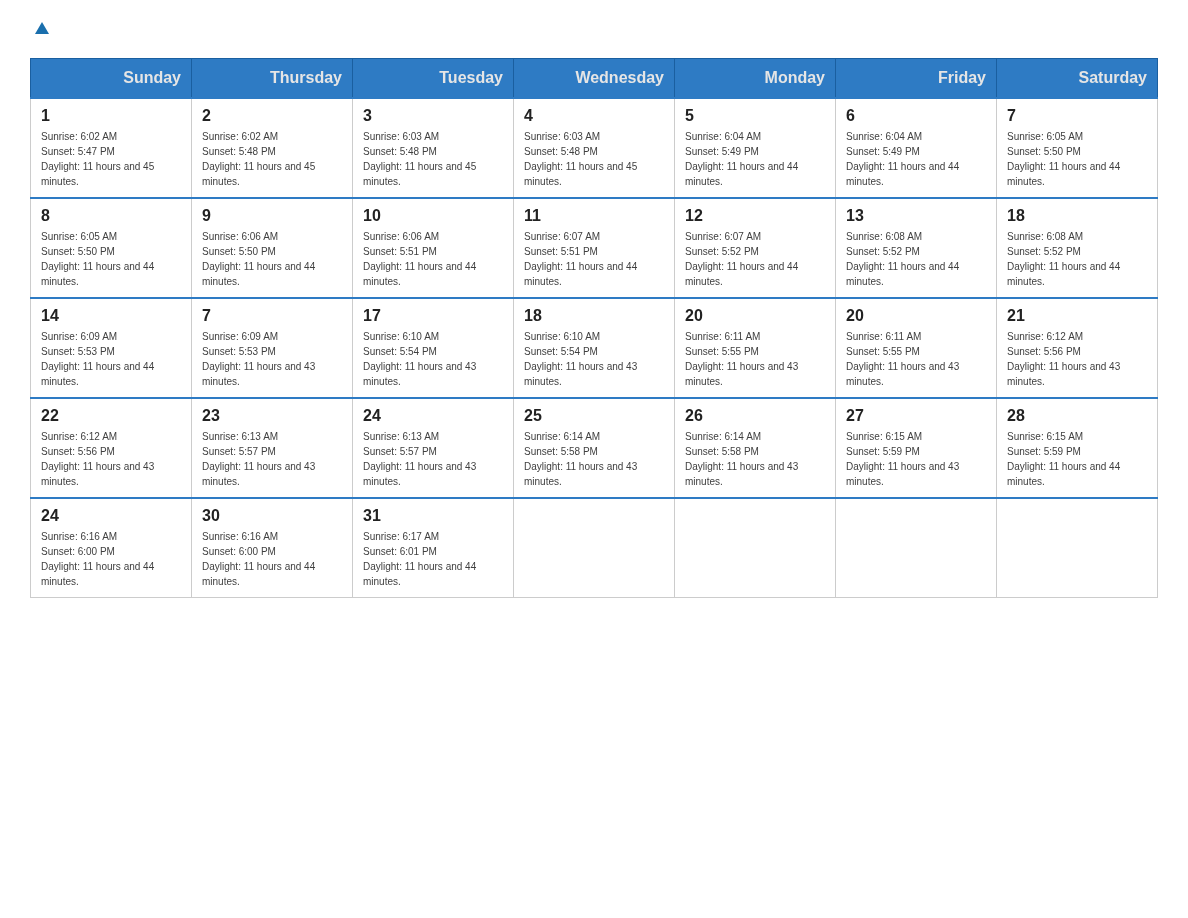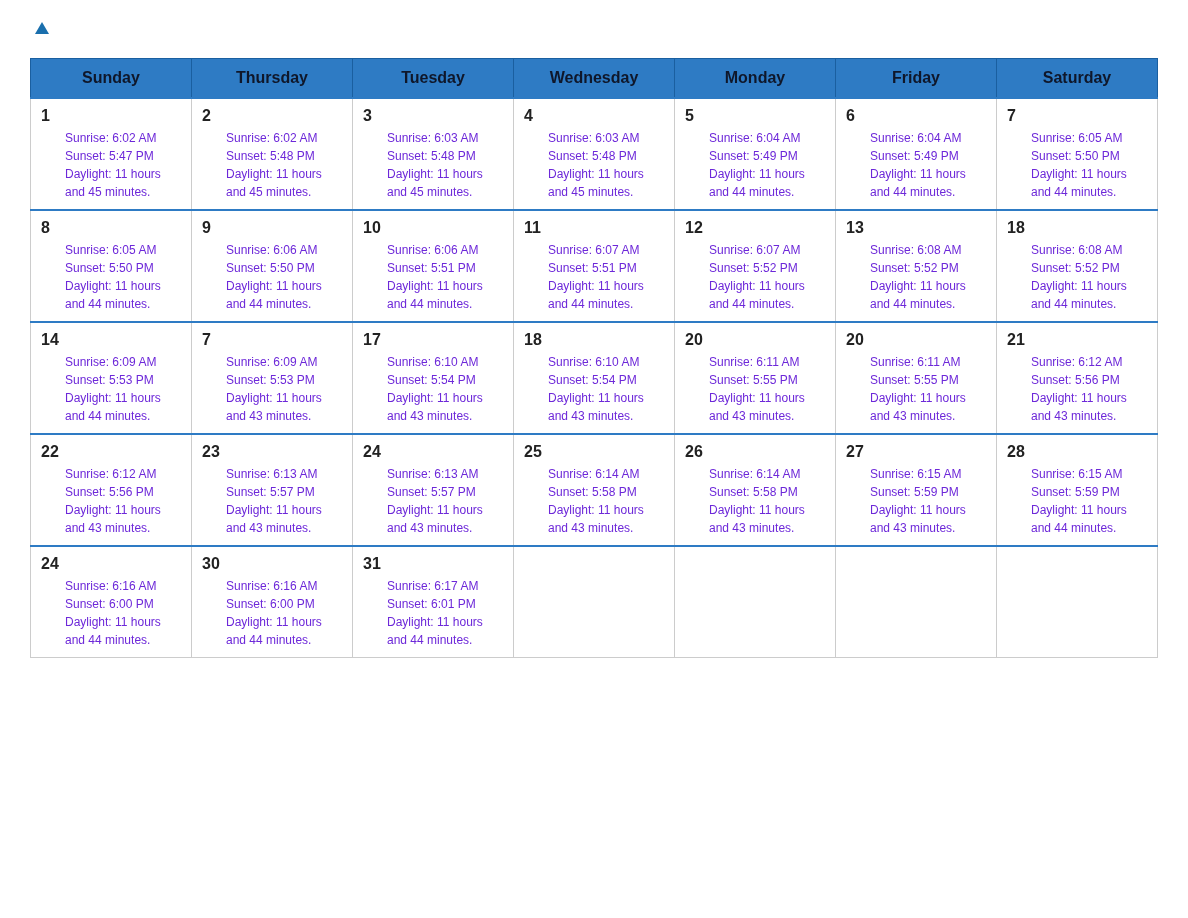--- a/index.html
+++ b/index.html
@@ -45,45 +45,44 @@
       color: #555;
       margin-top: 4px;
     }
     .calendar-table {
       width: 100%;
       border-collapse: collapse;
       border: 1px solid #aaa;
     }
     .calendar-table th {
       background-color: #2e7bc4;
-      color: #0f172a;
+      color: #e5e5e5;
       font-size: 16px;
       font-weight: bold;
       padding: 10px 10px;
-      text-align: center;
+      text-align: right;
       border: 1px solid #1a5fa0;
     }
     .calendar-table td {
       vertical-align: top;
       padding: 8px 10px;
       border: 1px solid #ccc;
       width: calc(100% / 7);
       min-height: 100px;
     }
     .day-number {
       font-size: 16px;
       font-weight: bold;
       color: #222;
       margin-bottom: 4px;
     }
     .day-info {
-      font-size: 12px;
-      color: #6d28d9;
+      font-size: 10px;
+      color: #404040;
       line-height: 1.5;
-      margin-left: 24px;
     }
     .empty-cell {
       background: #fff;
     }
     .week-row td {
       border-top: 2px solid #2e7bc4;
     }
   </style>
 </head>
 <body>

